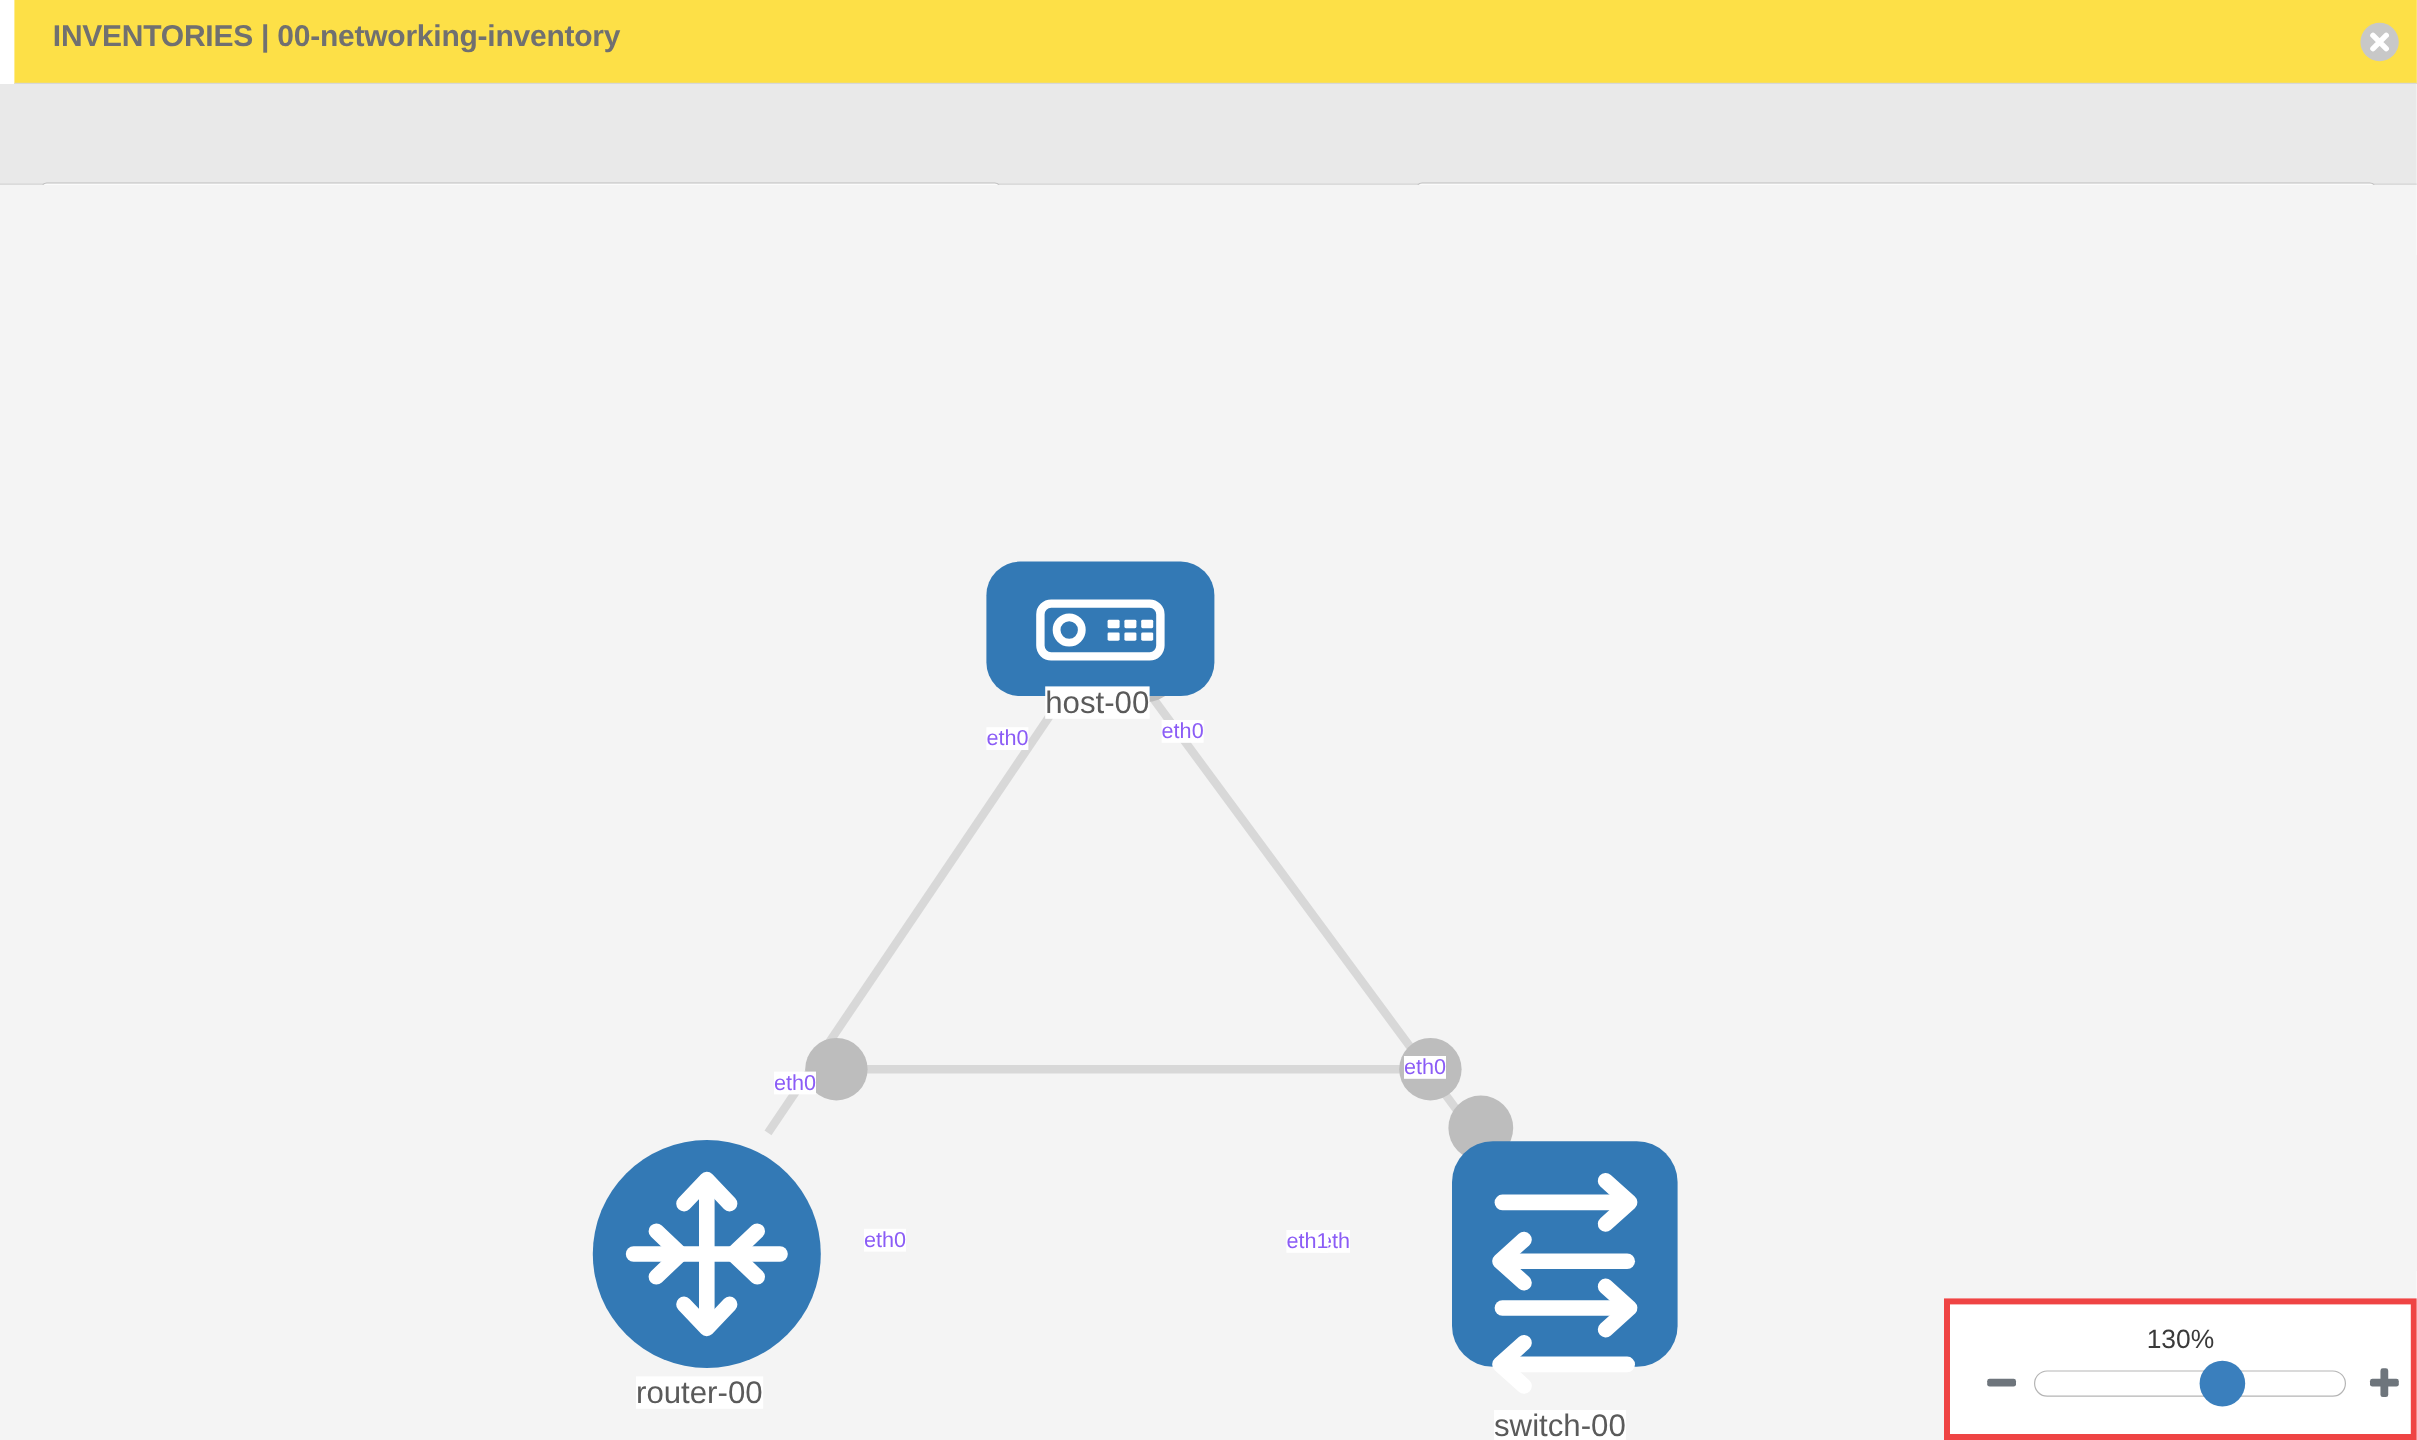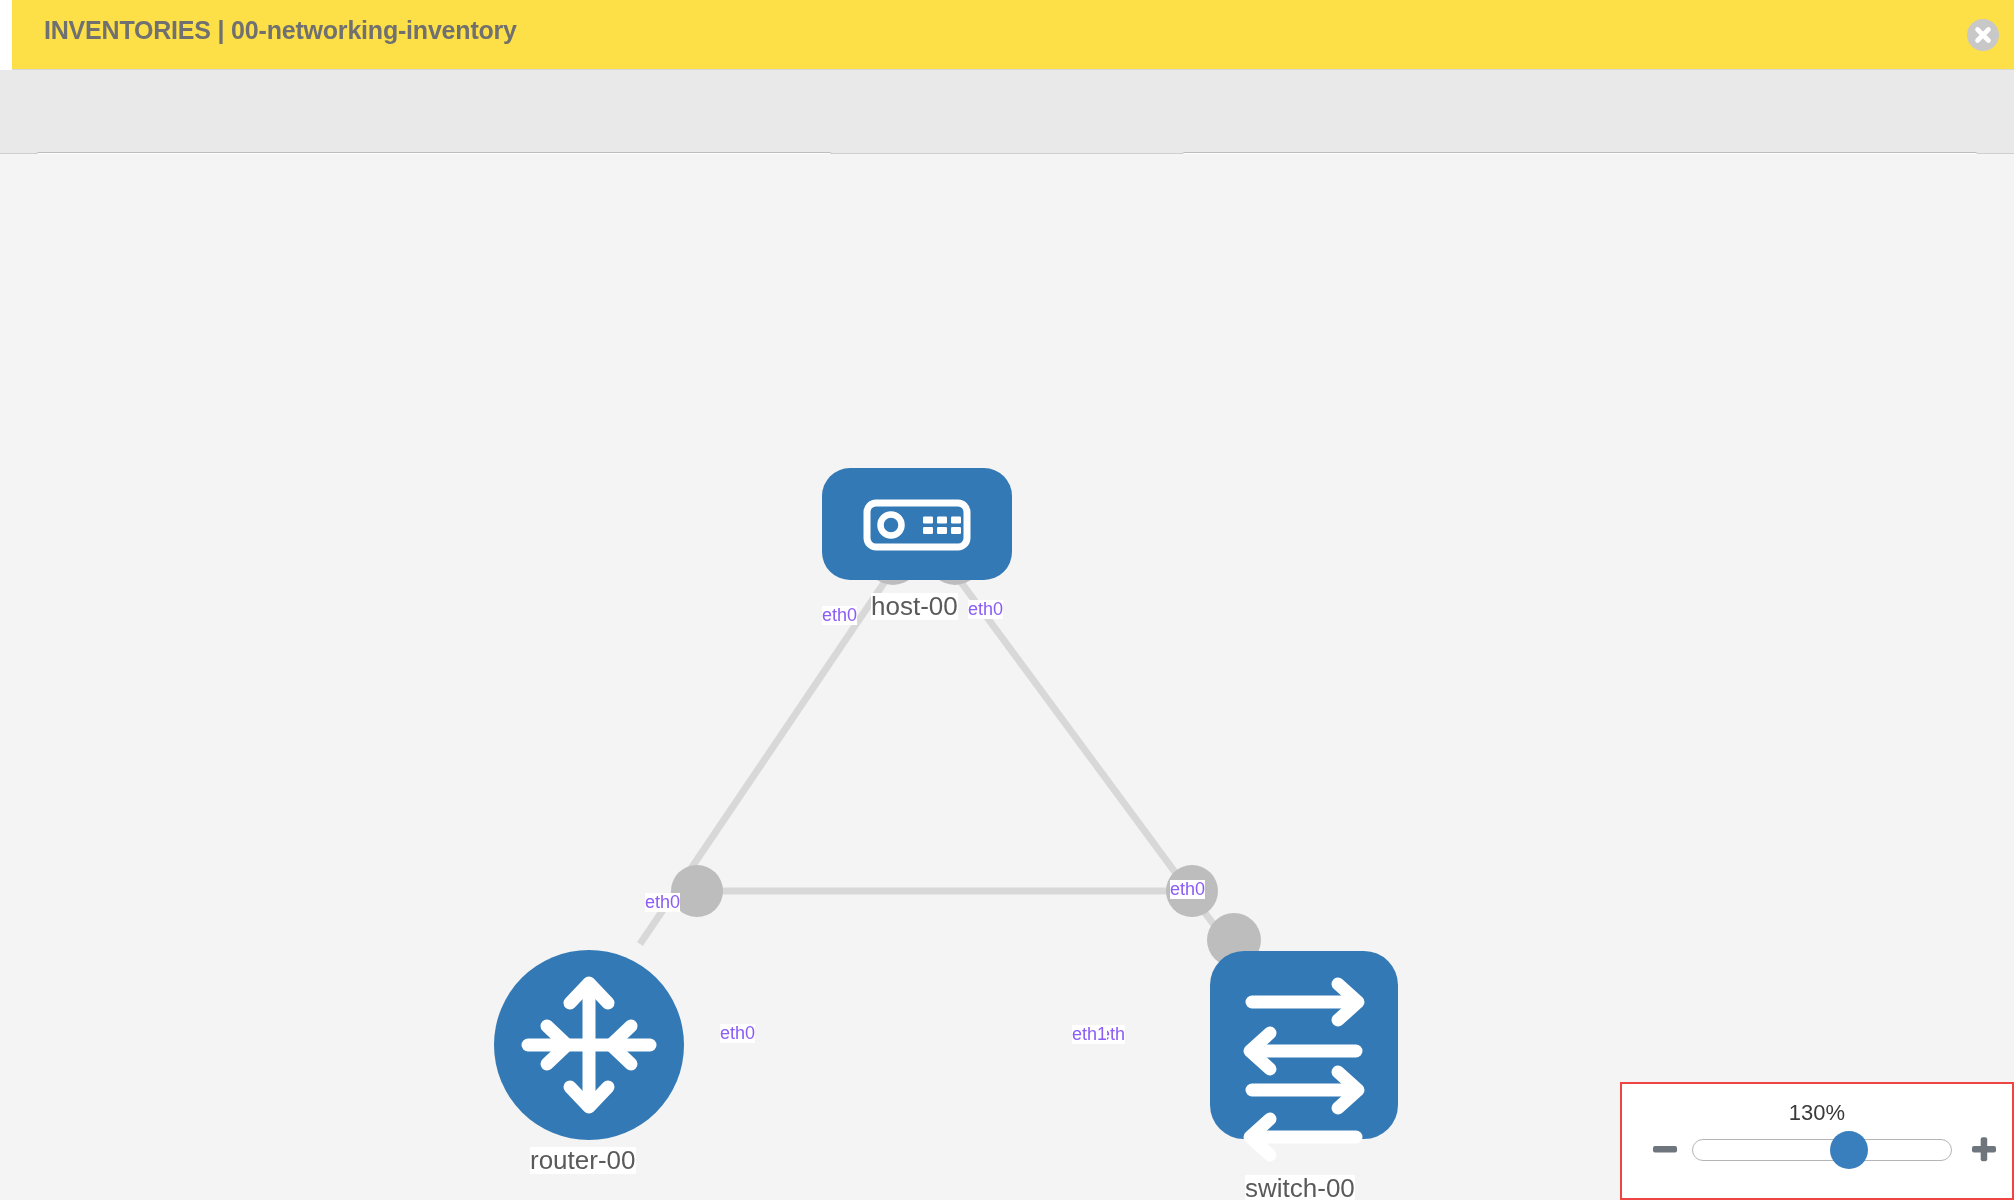--- a/index.html
+++ b/index.html
@@ -96,21 +96,21 @@
     white-space: nowrap;
     line-height: 1.05;
   }
 
   
   .zoom-panel {
     position: absolute;
     left: 1620px; top: 1082px;
     width: 394px; height: 118px;
     background: #ffffff;
-    border: 2px solid #ef4444;
+    border: 5px solid #ef4444;
   }
   .zoom-value {
     position: absolute; left: 0; right: 0; top: 16px;
     text-align: center;
     font-size: 22px; color: #3a3a3a;
   }
   .zoom-minus, .zoom-plus {
     position: absolute; top: 48px;
     width: 34px; height: 34px;
     cursor: pointer;
@@ -234,21 +234,21 @@
           <path d="M1356 897 H 1252"></path>
             <path d="M1270 879 L1250 897 L1270 915"></path>
           <path d="M1252 936 H 1356"></path>
             <path d="M1338 918 L1358 936 L1338 954"></path>
           <path d="M1356 983 H 1252"></path>
             <path d="M1270 965 L1250 983 L1270 1001"></path>
         </g>
       </g>
     </svg>
 
-    <div class="node-label" style="left:871px; top:439px;">host-00</div>
+    <div class="node-label" style="left:871px; top:418px;">host-00</div>
     <div class="node-label" style="left:530px; top:993px;">router-00</div>
     <div class="node-label" style="left:1245px; top:993px;margin-top:28px;">switch-00</div>
 
     <div class="port-label" style="left:822px; top:452px;">eth0</div>
     <div class="port-label" style="left:968px; top:446px;">eth0</div>
     <div class="port-label" style="left:645px; top:739px;">eth0</div>
     <div class="port-label" style="left:720px; top:870px;">eth0</div>
     <div class="port-label" style="left:1170px; top:726px;">eth0</div>
     <div class="port-label" style="left:1100px; top:871px;">eth</div>
     <div class="port-label" style="left:1072px; top:871px;">eth1</div>

